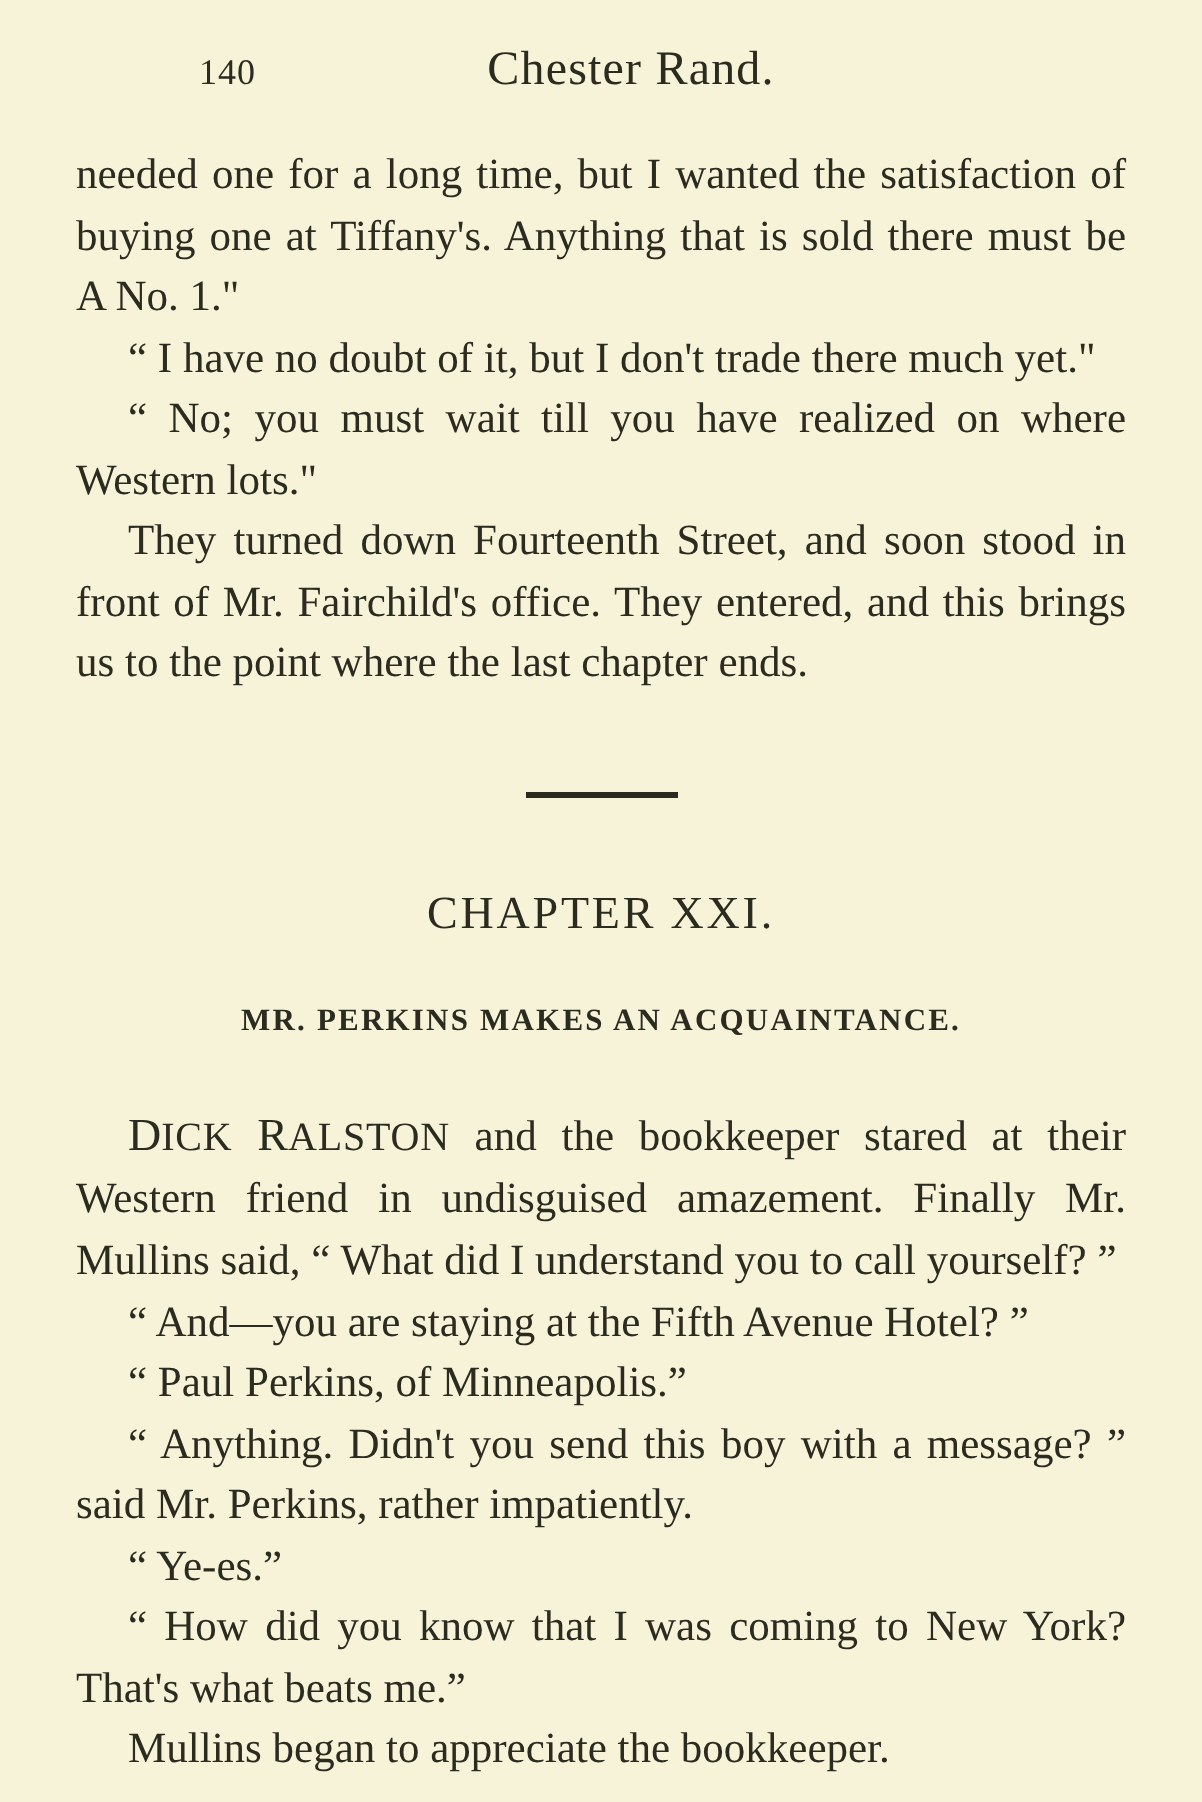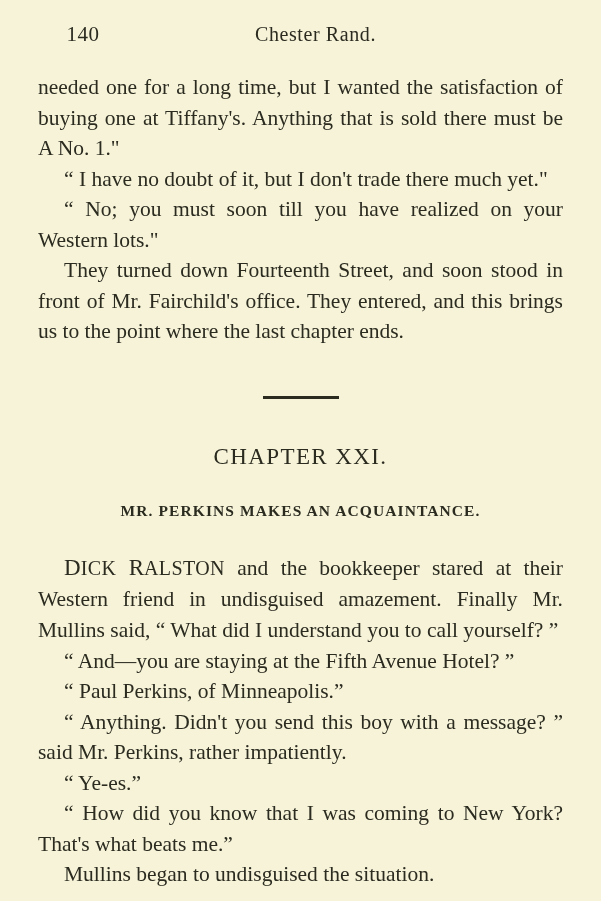--- a/index.html
+++ b/index.html
@@ -21,29 +21,29 @@
     box-sizing: border-box;
     padding: 22px 38px 0 38px;
   }
   .header {
     display: flex;
     align-items: baseline;
     height: 40px;
     margin-bottom: 10px;
   }
   .folio {
-    font-size: 21px;
+    font-size: 18px;
     letter-spacing: 0.5px;
     width: 90px;
-    text-align: center;
+    text-align: right;
   }
   .running-head {
     flex: 1;
     text-align: center;
-    font-size: 20px;
+    font-size: 24px;
     letter-spacing: 0.6px;
     margin-left: -60px;
   }
   .body-text {
     font-size: 21.5px;
     line-height: 1.42;
     text-align: justify;
     text-justify: inter-word;
   }
   .para {
@@ -92,33 +92,33 @@
 
   <div class="header">
     <div class="folio">140</div>
     <div class="running-head">Chester Rand.</div>
   </div>
 
   <div class="body-text">
 
     <p class="para noindent">needed one for a long time, but I wanted the satisfaction of buying one at Tiffany's.  Anything that is sold there must be A No. 1."</p>
     <p class="para">“ I have no doubt of it, but I don't trade there much yet."</p>
-    <p class="para">“ No; you must soon till you have realized on your Western lots."</p>
+    <p class="para">“ No; you must wait till you have realized on where Western lots."</p>
     <p class="para">They turned down Fourteenth Street, and soon stood in front of Mr. Fairchild's office. They entered, and this brings us to the point where the last chapter ends.</p>
 
     <div class="rule-wrap">
       <span class="rule"></span>
     </div>
 
     <div class="chapter-title">CHAPTER XXI.</div>
     <div class="chapter-subtitle">MR. PERKINS MAKES AN ACQUAINTANCE.</div>
 
     <p class="para"><span class="sc-first">D</span><span class="smallcaps-open">ICK</span> <span class="sc-first">R</span><span class="smallcaps-open">ALSTON</span><span> and the bookkeeper stared at their Western friend in undisguised amazement.  Finally Mr. Mullins said, “ What did I understand you to call yourself? ”</span></p>
 
     <p class="para">“ And—you are staying at the Fifth Avenue Hotel? ”</p>
     <p class="para">“ Paul Perkins, of Minneapolis.”</p>
     <p class="para">“ Anything.  Didn't you send this boy with a message? ” said Mr. Perkins, rather impatiently.</p>
     <p class="para">“ Ye-es.”</p>
     <p class="para">“ How did you know that I was coming to New York?  That's what beats me.”</p>
-    <p class="para">Mullins began to undisguised the situation.</p>
+    <p class="para">Mullins began to appreciate the bookkeeper.</p>
 
   </div>
 </div>
 
 </body></html>

